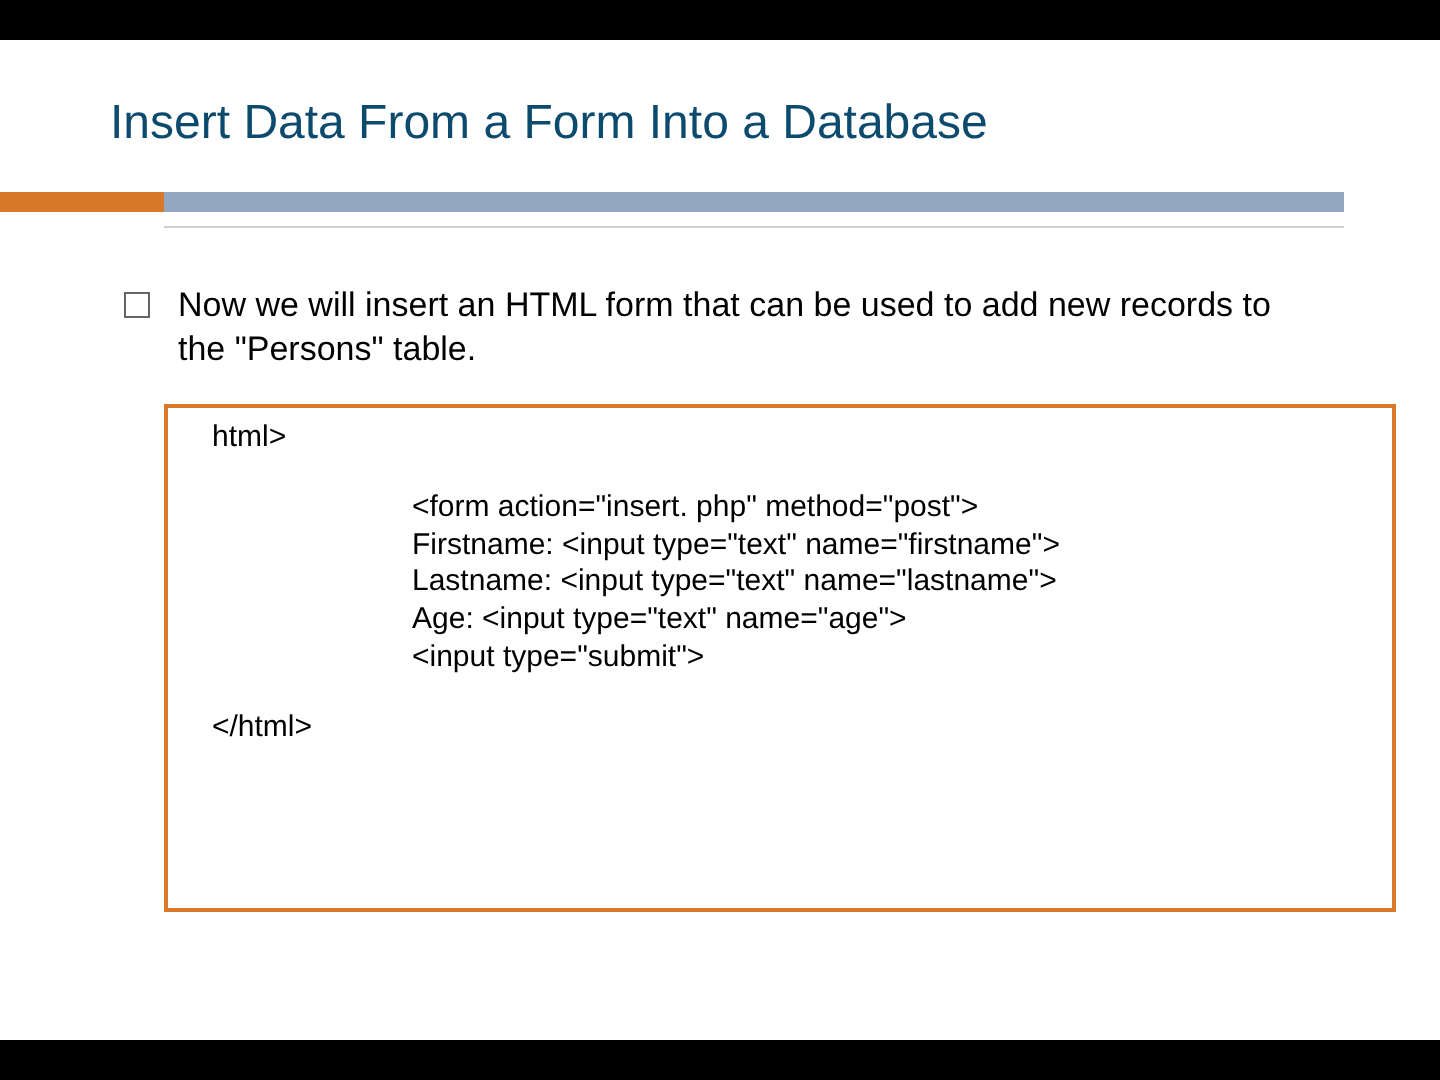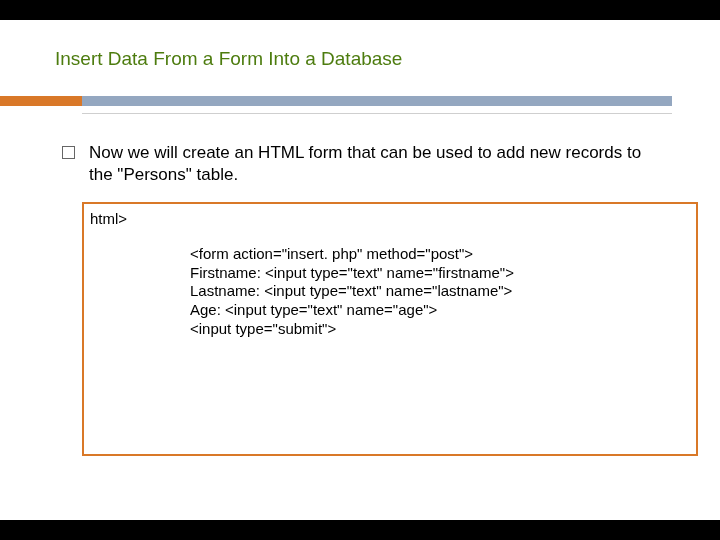--- a/index.html
+++ b/index.html
@@ -16,22 +16,22 @@
     left: 0;
     top: 20px;
     width: 720px;
     height: 500px;
     background: #fff;
   }
   .title {
     position: absolute;
     left: 55px;
     top: 28px;
-    font-size: 19px;
-    color: #4d7c0f;
+    font-size: 24px;
+    color: #0c4a6e;
     font-weight: 400;
   }
   .accent-bar {
     position: absolute;
     left: 0;
     top: 76px;
     height: 10px;
     width: 672px;
     display: flex;
   }
@@ -75,21 +75,21 @@
     line-height: 1.3;
   }
   .code-outer {
     position: absolute;
     left: 82px;
     top: 182px;
     width: 616px;
     height: 254px;
     border: 2px solid #d97828;
     box-sizing: border-box;
-    padding: 6px 6px;
+    padding: 6px 22px;
     font-family: Arial, Helvetica, sans-serif;
   }
   .code-line {
     font-size: 15px;
     line-height: 1.25;
     color: #000;
     white-space: pre;
   }
   .code-block-inner {
     margin-left: 100px;
@@ -105,27 +105,28 @@
   <div class="title">Insert Data From a Form Into a Database</div>
 
   <div class="accent-bar">
     <div class="accent-orange"></div>
     <div class="accent-grayblue"></div>
   </div>
   <div class="thinline"></div>
 
   <div class="bullet-row">
     <div class="bullet-box"></div>
-    <div class="bullet-text">Now we will create an HTML form that can be used to add new records to the "Persons" table.</div>
+    <div class="bullet-text">Now we will insert an HTML form that can be used to add new records to the "Persons" table.</div>
   </div>
 
   <div class="code-outer">
     <div class="code-line">html&gt;</div>
     <div class="code-block-inner">
       <div class="code-line">&lt;form action="insert. php" method="post"&gt;</div>
       <div class="code-line">Firstname: &lt;input type="text" name="firstname"&gt;</div>
       <div class="code-line">Lastname: &lt;input type="text" name="lastname"&gt;</div>
       <div class="code-line">Age: &lt;input type="text" name="age"&gt;</div>
       <div class="code-line">&lt;input type="submit"&gt;</div>
     </div>
+    <div class="code-line">&lt;/html&gt;</div>
   </div>
 
 </div>
 
 </body></html>

